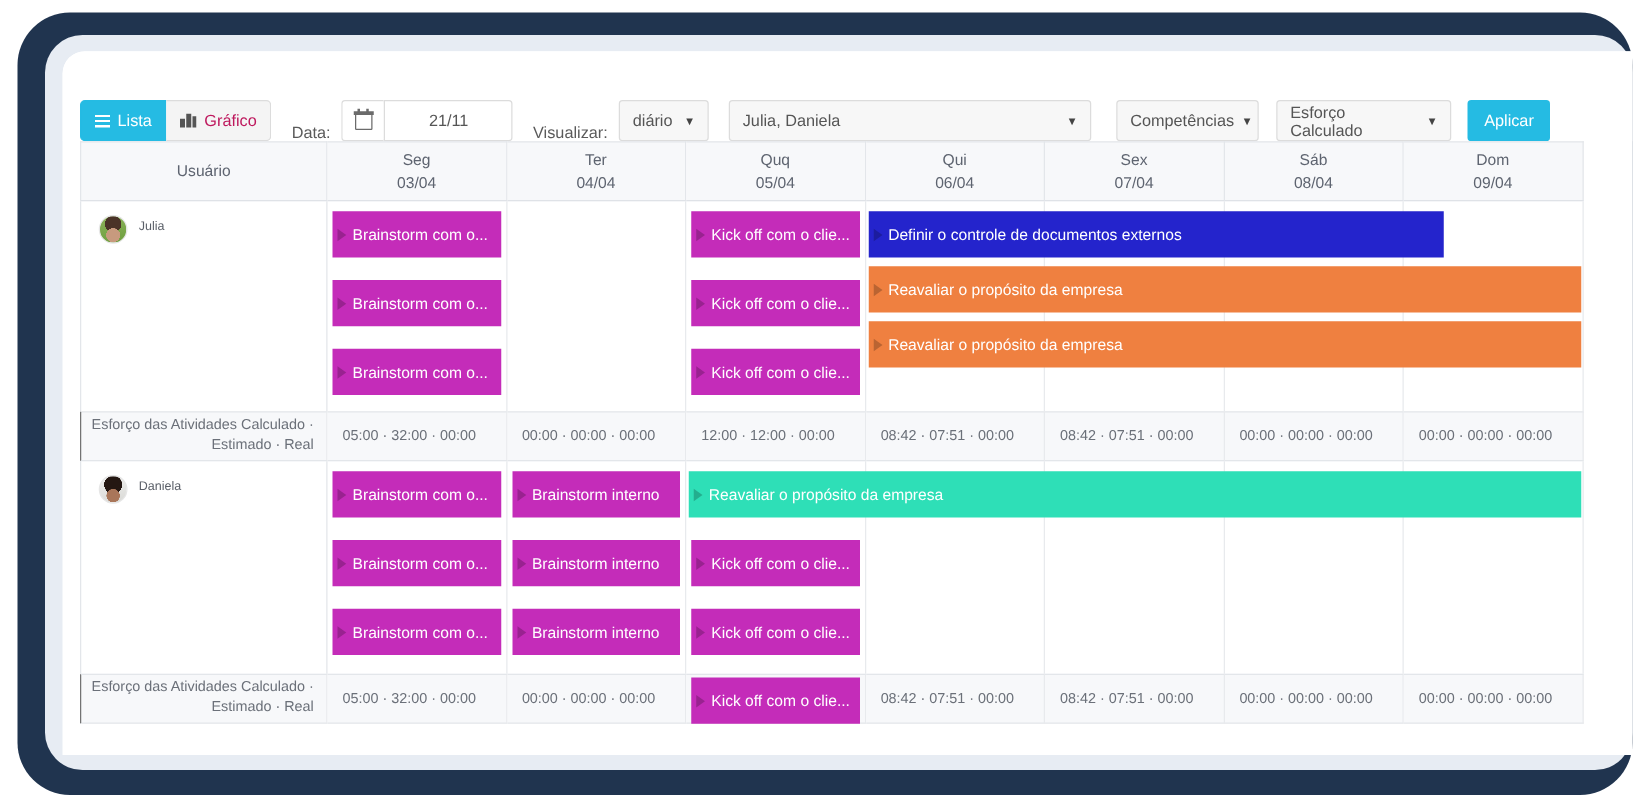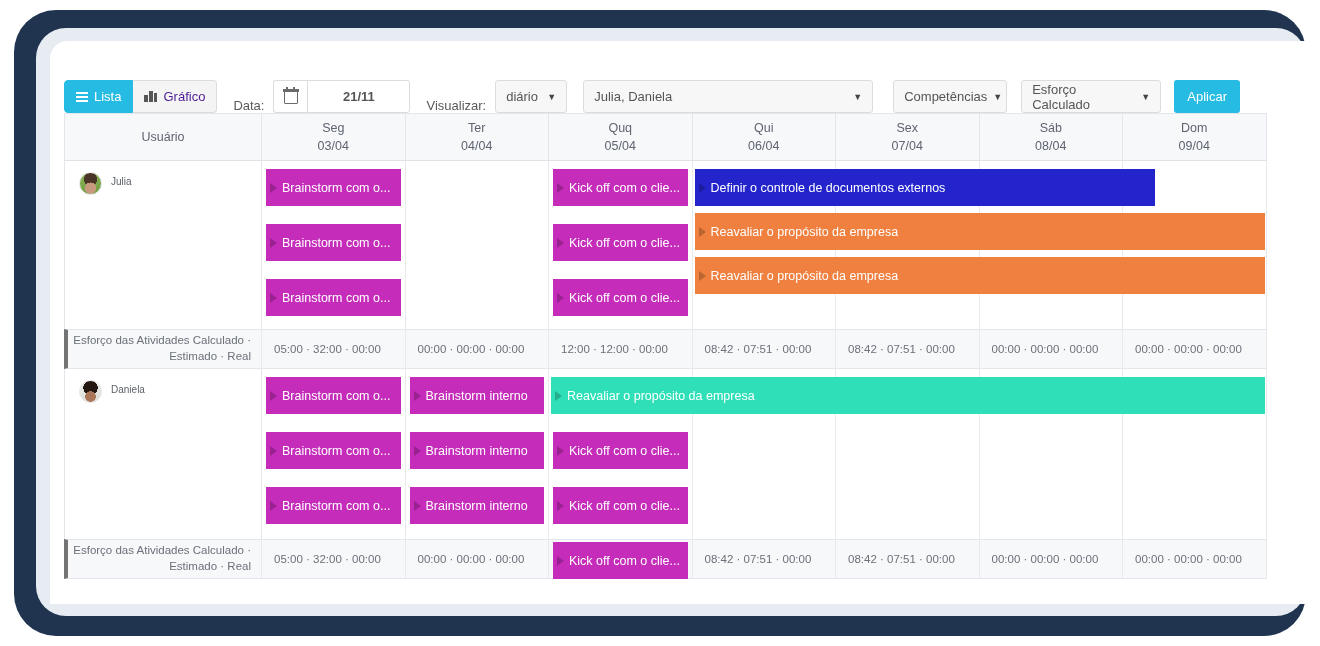--- a/index.html
+++ b/index.html
@@ -42,21 +42,21 @@
     width: 1256px; height: 72px;
     background: #ffffff;
     display: flex;
     align-items: flex-end;
     padding: 0 14px 0 14px;
   }
   .btn {
     height: 33px;
     border: 1px solid #dcdcdc;
     background: #f4f4f4;
-    color: #4c1d95;
+    color: #be185d;
     font-size: 13px;
     display: inline-flex;
     align-items: center;
     justify-content: center;
     padding: 0 11px;
     white-space: nowrap;
   }
   .seg-left  { border-radius: 4px 0 0 4px; background: #25bbe3; border-color: #25bbe3; color:#fff; }
   .seg-right { border-radius: 0 4px 4px 0; border-left: none; }
   .ico-bars { display:inline-block; width:12px; height:10px; margin-right:6px;
@@ -80,21 +80,21 @@
     font-size: 13px;
     color: #555;
   }
   .cal-box { width: 34px; justify-content: center; border-right: none; border-radius: 3px 0 0 3px; }
   .ico-cal { width:14px; height:14px; border:1.6px solid #6b6b6b; border-radius:1px;
              position:relative; }
   .ico-cal::before { content:''; position:absolute; left:-1.6px; top:-1.6px; right:-1.6px;
                      height:3px; background:#6b6b6b; }
   .ico-cal::after { content:''; position:absolute; left:1px; top:-4px; width:2px; height:3px;
                     background:#6b6b6b; box-shadow: 7px 0 0 #6b6b6b; }
-  .date-box { width: 103px; justify-content: center; border-radius: 0 3px 3px 0; font-weight: bold; }
+  .date-box { width: 103px; justify-content: center; border-radius: 0 3px 3px 0; }
 
   .select-box {
     justify-content: space-between;
     padding: 0 10px;
     border-radius: 3px;
     background: #f7f7f7;
     cursor: pointer;
   }
   .sel-daily  { width: 72px;  background:#f7f7f7; }
   .sel-users  { width: 290px; background:#f7f7f7; }
@@ -184,21 +184,21 @@
   .sum .cell {
     height: 40px;
     background: #f7f8fa;
     border-top: 1px solid #e3e6ea;
     border-bottom: 1px solid #e3e6ea;
     border-right: 1px solid #e8eaed;
     display: flex; align-items: center;
     font-size: 11.5px; color: #6b7079;
   }
   .sum .c-user {
-    border-left: 4px solid #737373;
+    border-left: 1px solid #737373;
     justify-content: flex-end;
     text-align: right;
     padding-right: 10px;
     line-height: 1.35;
     display: flex; align-items: center;
   }
   .sum .c-day { padding-left: 12px; }
 </style>
 </head>
 <body>

